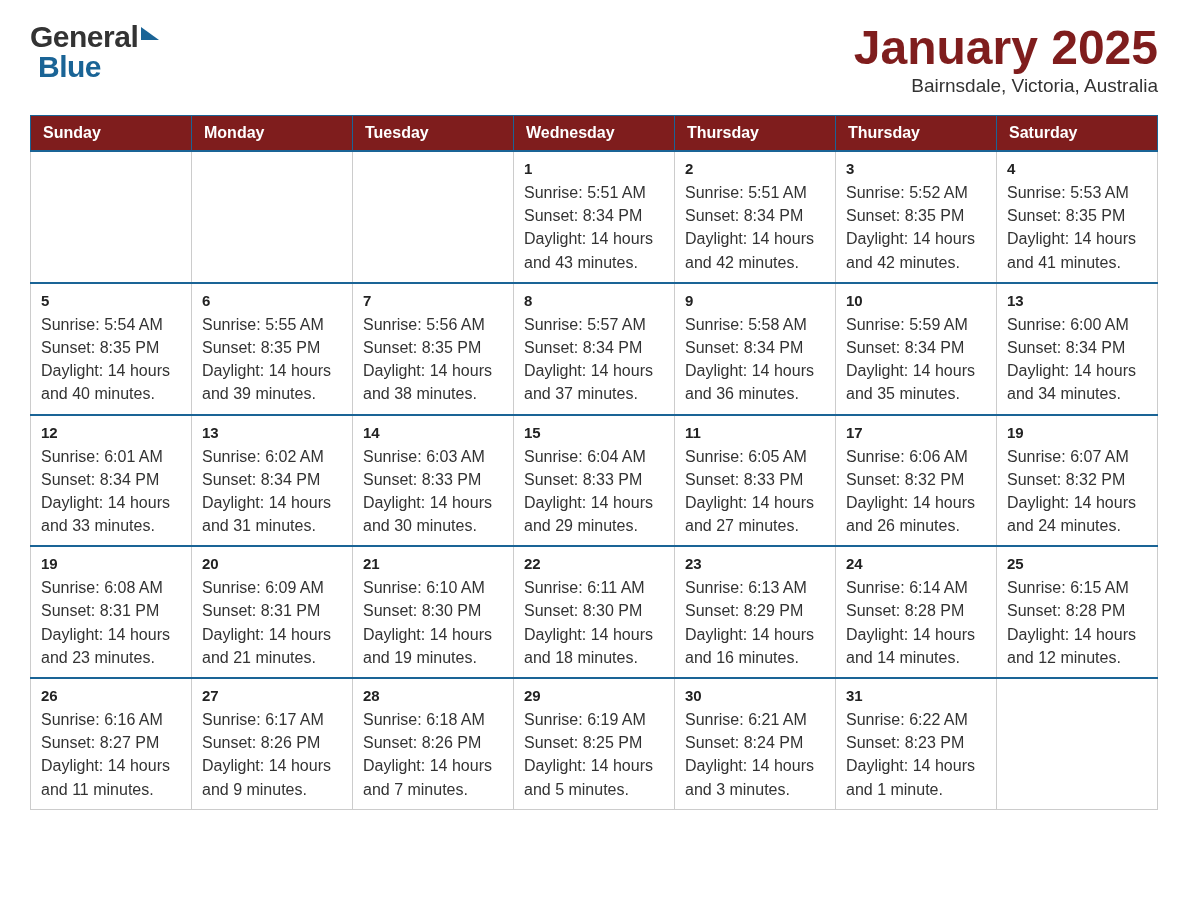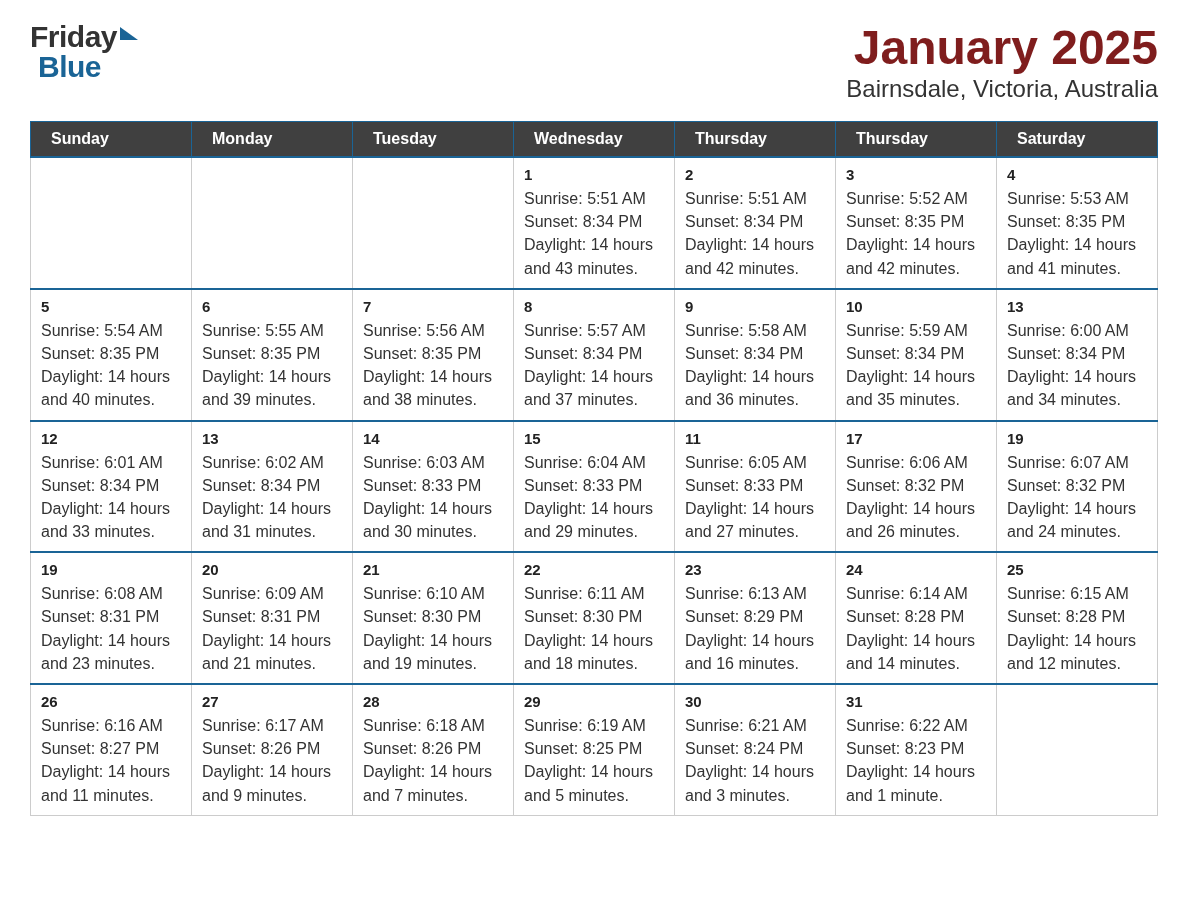--- a/index.html
+++ b/index.html
@@ -18,35 +18,35 @@
     }
     .title-block {
       text-align: right;
     }
     .title-block h1 {
       font-size: 48px;
       font-weight: bold;
       color: #7f1d1d;
     }
     .title-block h2 {
-      font-size: 24px;
+      font-size: 19px;
       font-weight: normal;
       color: #333;
     }
     .calendar-table {
       width: 100%;
       border-collapse: collapse;
       border: 1px solid #888;
     }
     .calendar-table th {
-      background-color: #404040;
+      background-color: #7f1d1d;
       color: #fff;
       font-size: 16px;
       font-weight: bold;
-      padding: 8px 20px;
+      padding: 8px 12px;
       text-align: left;
       border: 1px solid #1a6496;
     }
     .calendar-table td {
       width: 14.28%;
       vertical-align: top;
       padding: 8px 10px;
       border: 1px solid #ccc;
       border-top: 2px solid #1a6496;
       min-height: 110px;
@@ -84,21 +84,21 @@
       position: relative;
       top: -4px;
     }
   </style>
 </head>
 <body>
 
 <div class="header">
   <div class="logo-wrapper">
     <div class="logo-row1">
-      <span style="font-size:30px;font-weight:bold;color:#333;letter-spacing:-0.5px;">Friday</span>
+      <span style="font-size:30px;font-weight:bold;color:#333;letter-spacing:-0.5px;">General</span>
       <span class="logo-triangle"></span>
     </div>
     <div style="margin-top:-4px;margin-left:8px;">
       <span style="font-size:30px;font-weight:bold;color:#1a6496;letter-spacing:-0.5px;">Blue</span>
     </div>
   </div>
   <div class="title-block">
     <h1>January 2025</h1>
     <h2>Bairnsdale, Victoria, Australia</h2>
   </div>

